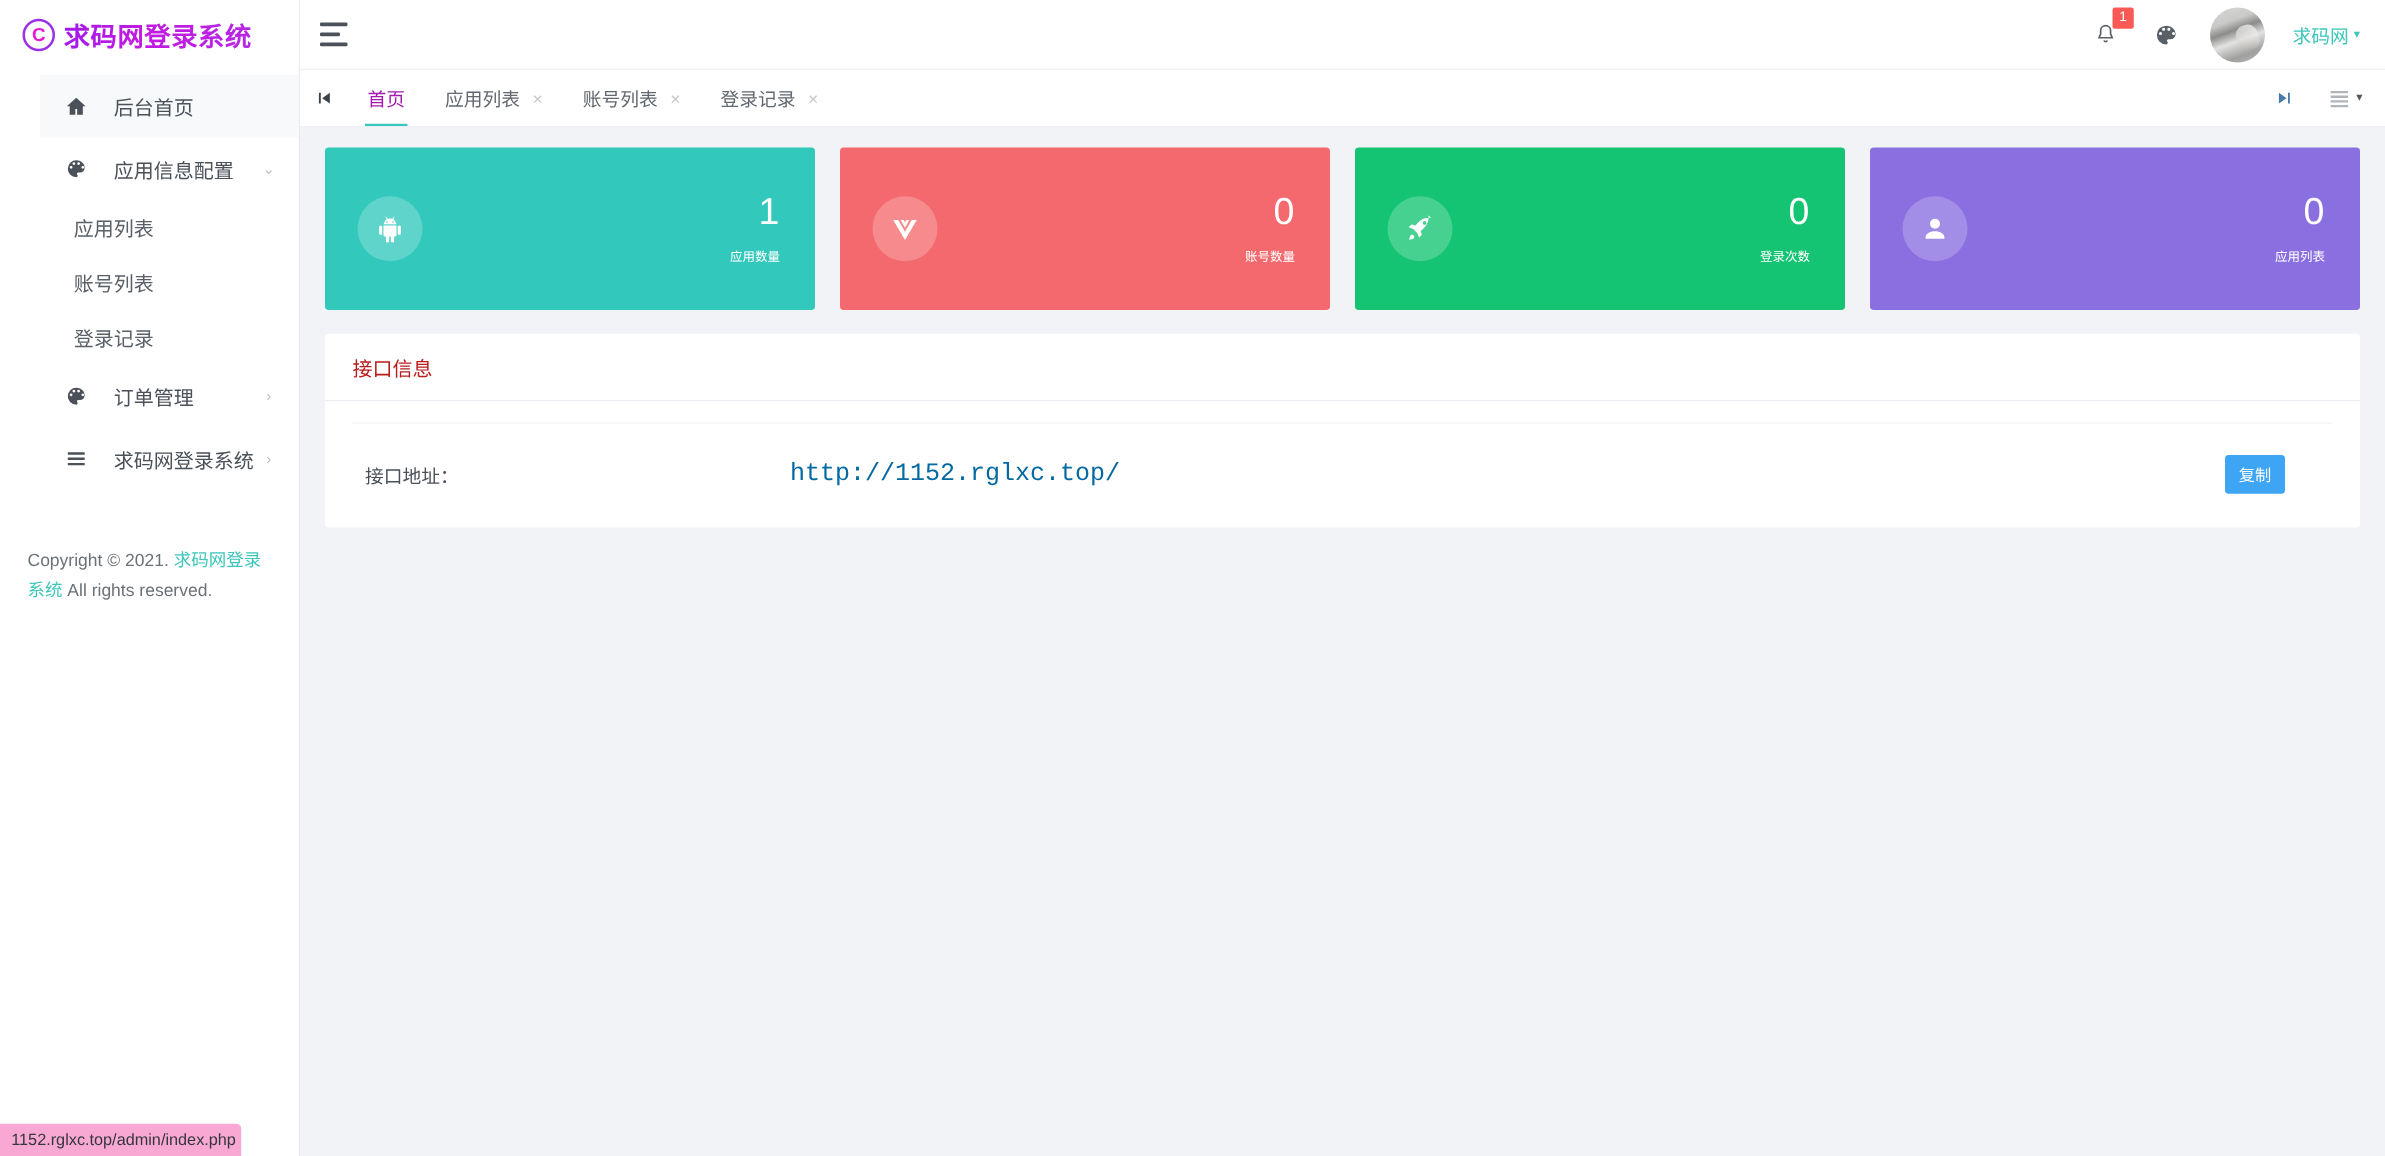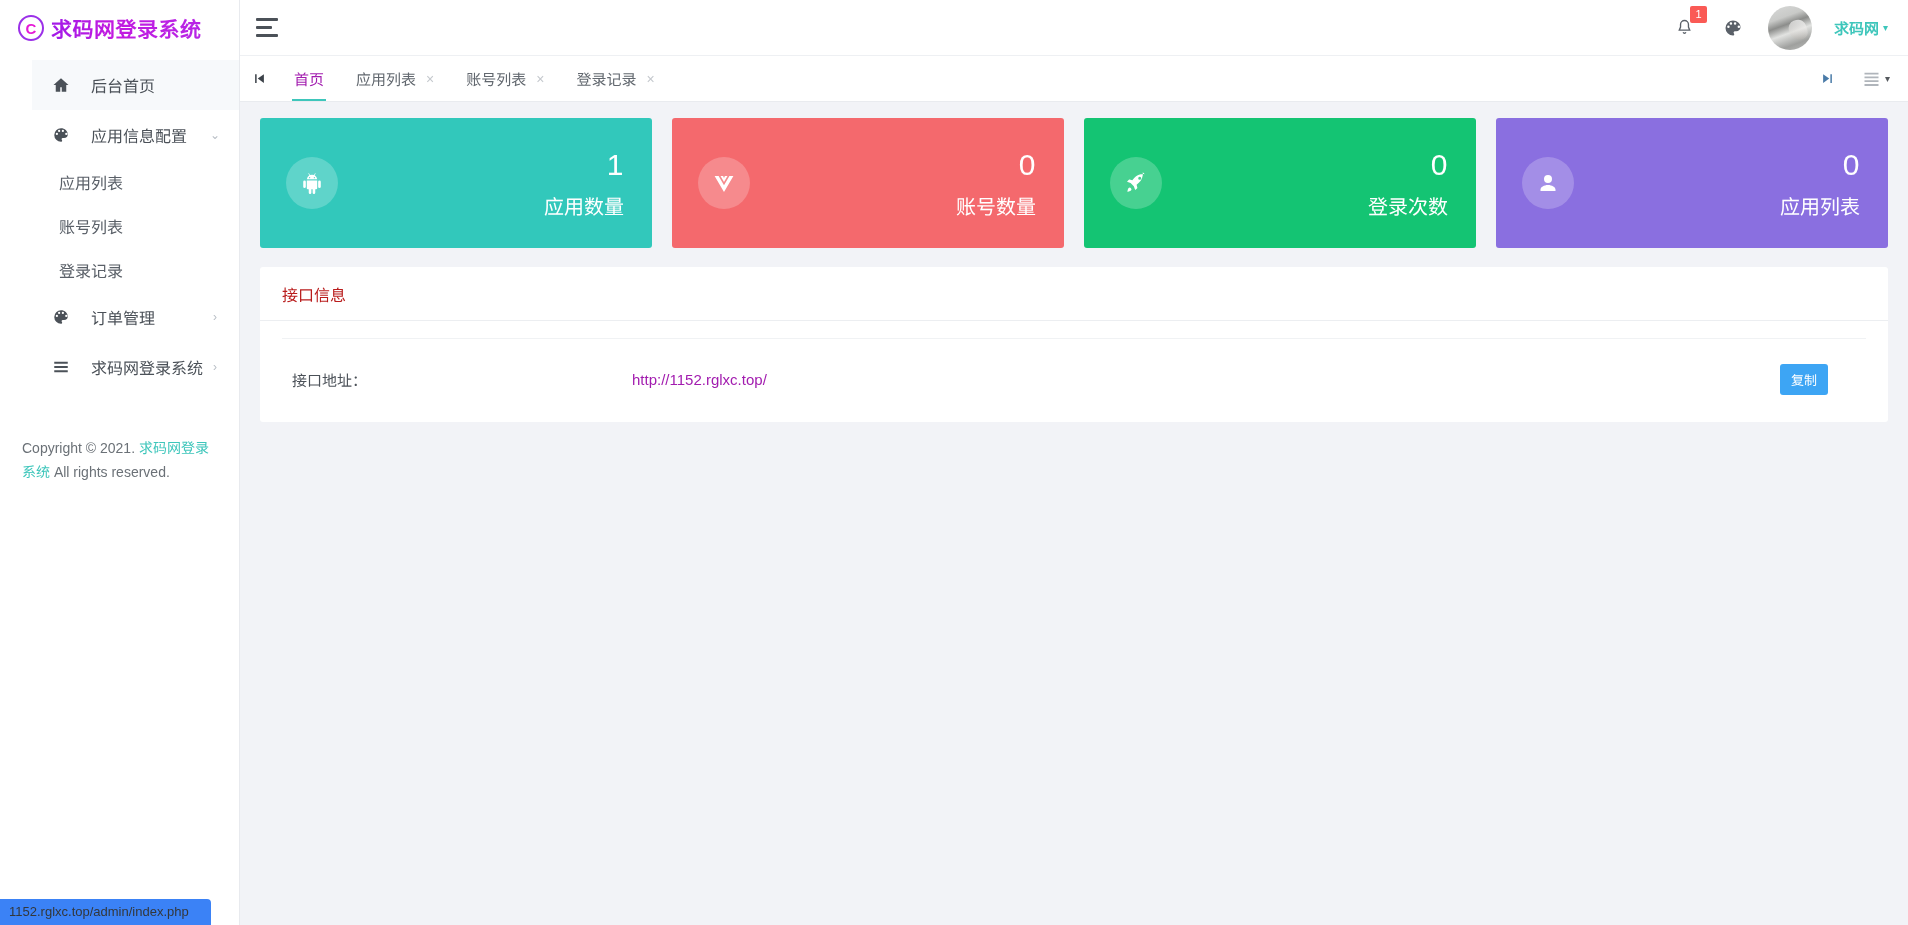--- a/index.html
+++ b/index.html
@@ -177,21 +177,21 @@
     width: 52px; height: 52px; border-radius: 50%;
     background: rgba(255,255,255,.22);
     display: flex; align-items: center; justify-content: center;
     flex: 0 0 52px;
   }
   .card-ico svg { fill: #fff; }
   .card-meta {
     margin-left: auto; text-align: right; line-height: 1;
   }
   .card-num { font-size: 30px; font-weight: 400; letter-spacing: .5px; }
-  .card-lbl { font-size: 20px; margin-top: 17px; }
+  .card-lbl { font-size: 10px; margin-top: 17px; }
 
   .panel {
     margin-top: 19px;
     background: #fff; border-radius: 3px;
     height: 155px;
   }
   .panel-head {
     height: 54px; display: flex; align-items: center;
     padding: 0 22px; border-bottom: 1px solid #eceef1;
     font-size: 16px; color: #b91c1c;
@@ -200,34 +200,34 @@
   .form-row {
     display: flex; align-items: center;
     border-top: 1px solid #f0f2f4;
     padding-top: 19px; height: 62px;
   }
   .form-label {
     width: 350px; flex: 0 0 350px;
     font-size: 15px; color: #4b5158;
     padding-left: 10px;
   }
-  .form-value { font-size: 15px; color: #a21caf; flex: 1 1 auto; }
+  .form-value { font-size: 20px; color: #0369a1; flex: 1 1 auto; font-family: Liberation Mono, monospace; }
   .copy-btn {
     background: #3da5f4; color: #fff;
     font-size: 13px; border: none; border-radius: 3px;
     padding: 6px 11px; cursor: pointer;
     margin-right: 38px;
   }
 
   
   .statusbar {
     position: absolute; left: 0; bottom: 0;
-    background: #3b82f6; color: #33373b;
+    background: #f9a8d4; color: #33373b;
     font-size: 13px; line-height: 1;
-    padding: 6px 22px 7px 9px;
+    padding: 6px 4px 7px 9px;
     border-top-right-radius: 4px;
     white-space: nowrap;
   }
 </style>
 </head>
 <body>
 
 <div class="app">
 
   <aside class="sidebar">
@@ -312,21 +312,21 @@
       </div>
 
       <div class="tb-icon">
         <svg width="20" height="20" viewBox="0 0 24 24">
             <path fill="currentColor" d="M12 3a9 9 0 0 0 0 18c.83 0 1.5-.67 1.5-1.5 0-.39-.15-.74-.39-1.01a1.49 1.49 0 0 1 1.14-2.49H16a5 5 0 0 0 5-5c0-4.42-4.03-8-9-8zm-5.5 9a1.5 1.5 0 1 1 0-3 1.5 1.5 0 0 1 0 3zm3-4a1.5 1.5 0 1 1 0-3 1.5 1.5 0 0 1 0 3zm5 0a1.5 1.5 0 1 1 0-3 1.5 1.5 0 0 1 0 3zm4.5 4a1.5 1.5 0 1 1 0-3 1.5 1.5 0 0 1 0 3z"></path>
           </svg>
       </div>
 
       <div class="avatar"></div>
 
-      <div style="display:flex;align-items:center;font-weight:bold;">
+      <div style="display:flex;align-items:center;">
         <span class="user-name">求码网</span>
         <span class="user-caret">▾</span>
       </div>
     </div>
   </header>
 
   <div class="tabbar">
     <div class="tab-nav-btn">
       <svg width="15" height="15" viewBox="0 0 24 24">
           <path fill="currentColor" d="M5 5h2.4v14H5zm4.2 7L19 5v14z"></path>

